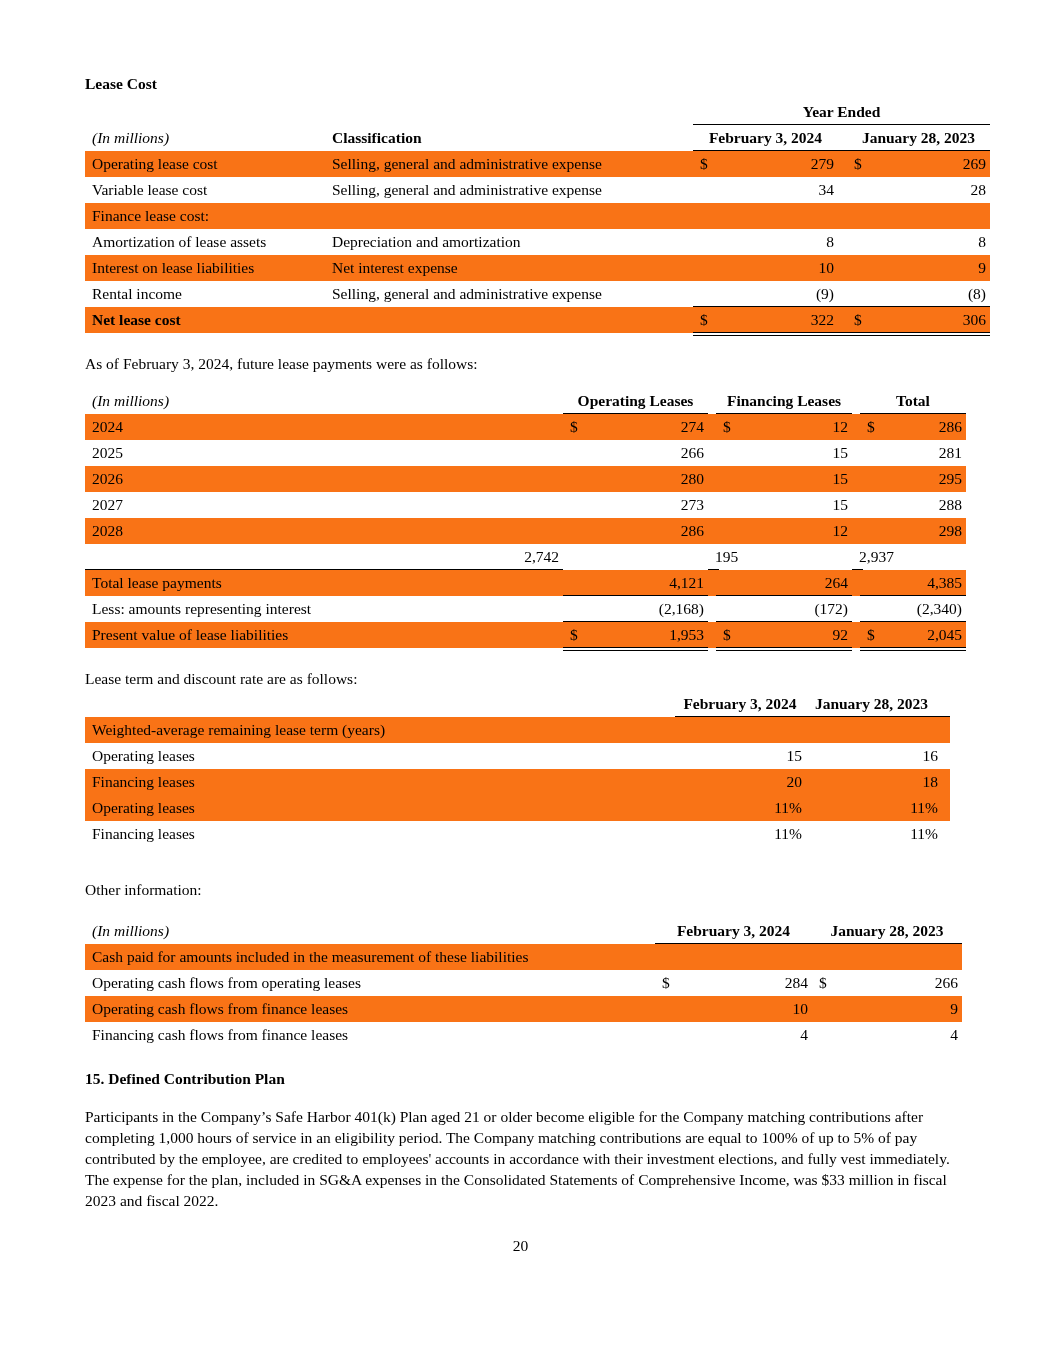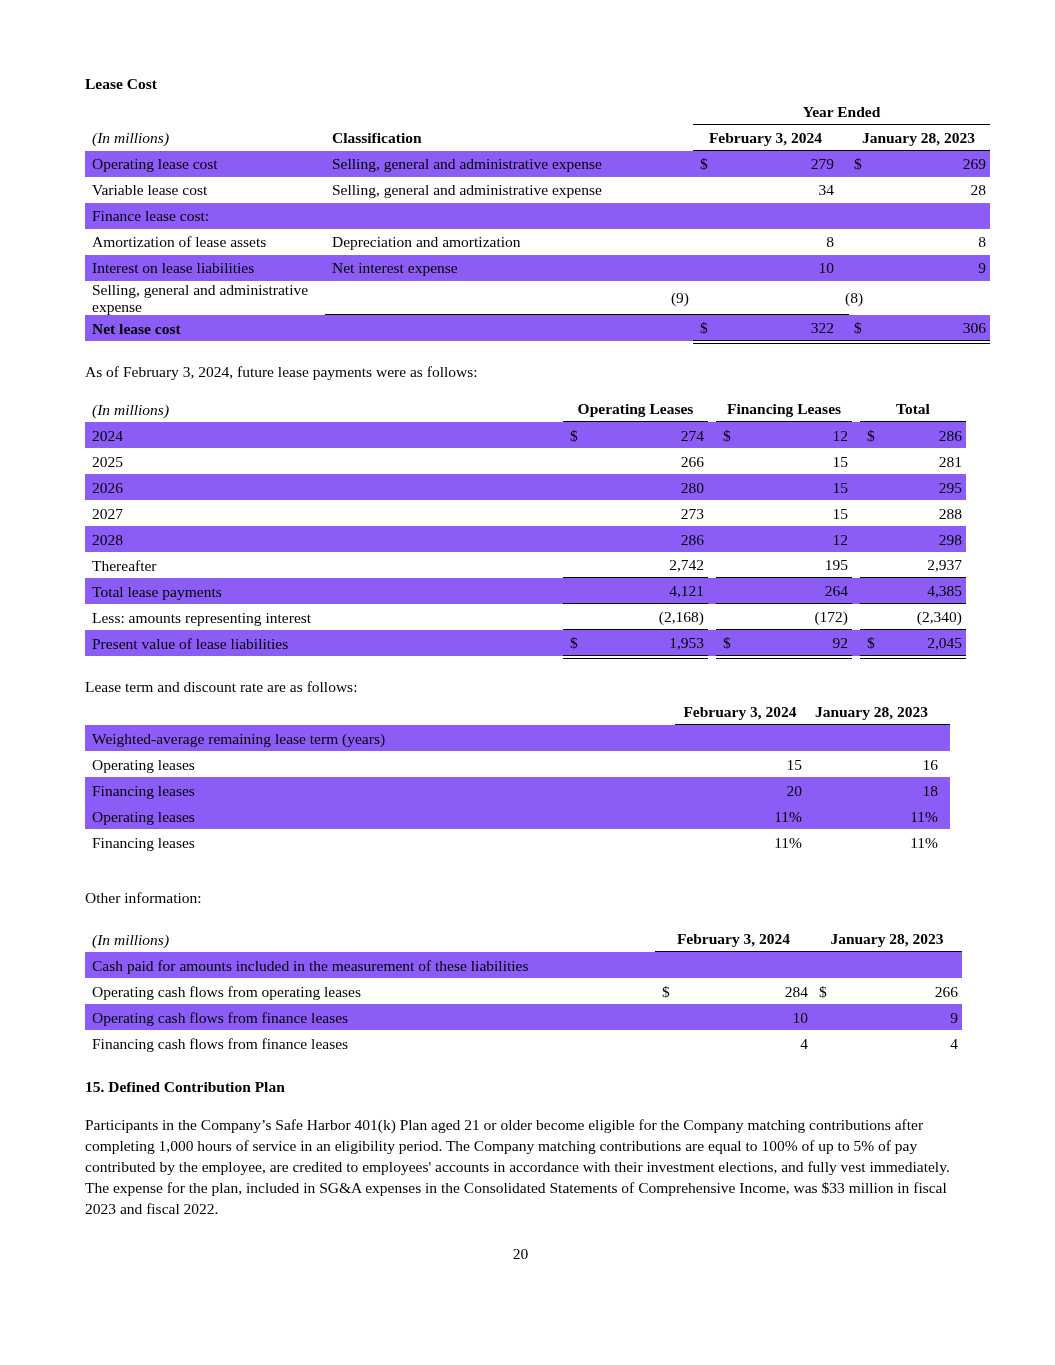--- a/index.html
+++ b/index.html
@@ -12,21 +12,21 @@
   }
   .content { padding: 75px 99px 0 85px; }
   .b { font-weight: bold; }
   .i { font-style: italic; }
   h3 { font-size: 15.5px; margin-bottom: 6px; }
   p.intro { line-height: 21px; }
   p.body-par { line-height: 21px; }
 
   
   .r { display: grid; min-height: 26px; }
-  .r.s { background: #8b5cf6; }
+  .r.s { background: #f97316; }
   .c { display: flex; align-items: center; padding-left: 7px; line-height: 1.1; }
   .num { justify-content: space-between; padding: 0 4px 0 7px; }
   .num .v { text-align: left; }
   .ctr { justify-content: center; padding: 0; text-align: right; }
   .rt { justify-content: flex-end; padding-right: 3px; }
   .bb { border-bottom: 1.5px solid #000; }
   .bd { border-bottom: 1.5px solid #000; position: relative; }
   .bd::after { content: ""; position: absolute; left: 0; right: 0; bottom: -4px; border-top: 1.5px solid #000; }
 
   
@@ -130,20 +130,21 @@
           <span class="d"></span>
           <span class="v">10</span>
         </div>
       <div class="c"></div>
       <div class="c num">
           <span class="d"></span>
           <span class="v">9</span>
         </div>
     </div>
     <div class="r">
+      <div class="c">Rental income</div>
       <div class="c">Selling, general and administrative expense</div>
       <div class="c num bb">
           <span class="d"></span>
           <span class="v">(9)</span>
         </div>
       <div class="c bb"></div>
       <div class="c num bb">
           <span class="d"></span>
           <span class="v">(8)</span>
         </div>
@@ -254,21 +255,20 @@
           <span class="d"></span>
           <span class="v">12</span>
         </div>
       <div class="c"></div>
       <div class="c num">
           <span class="d"></span>
           <span class="v">298</span>
         </div>
     </div>
     <div class="r">
-      <div class="c">Thereafter</div>
       <div class="c num bb">
           <span class="d"></span>
           <span class="v">2,742</span>
         </div>
       <div class="c"></div>
       <div class="c num bb">
           <span class="d"></span>
           <span class="v">195</span>
         </div>
       <div class="c"></div>

